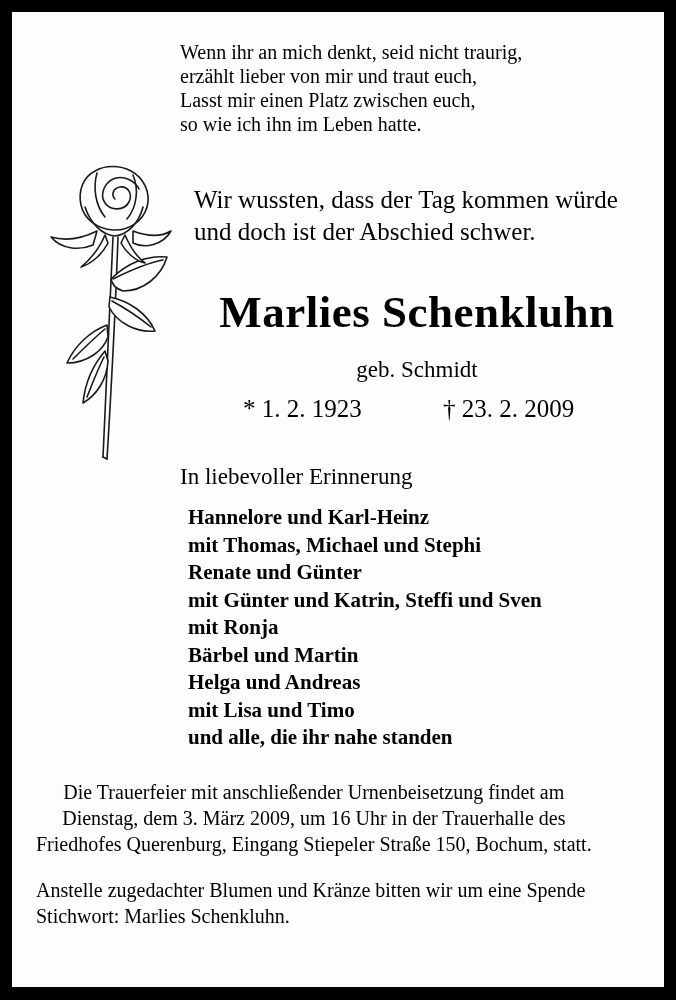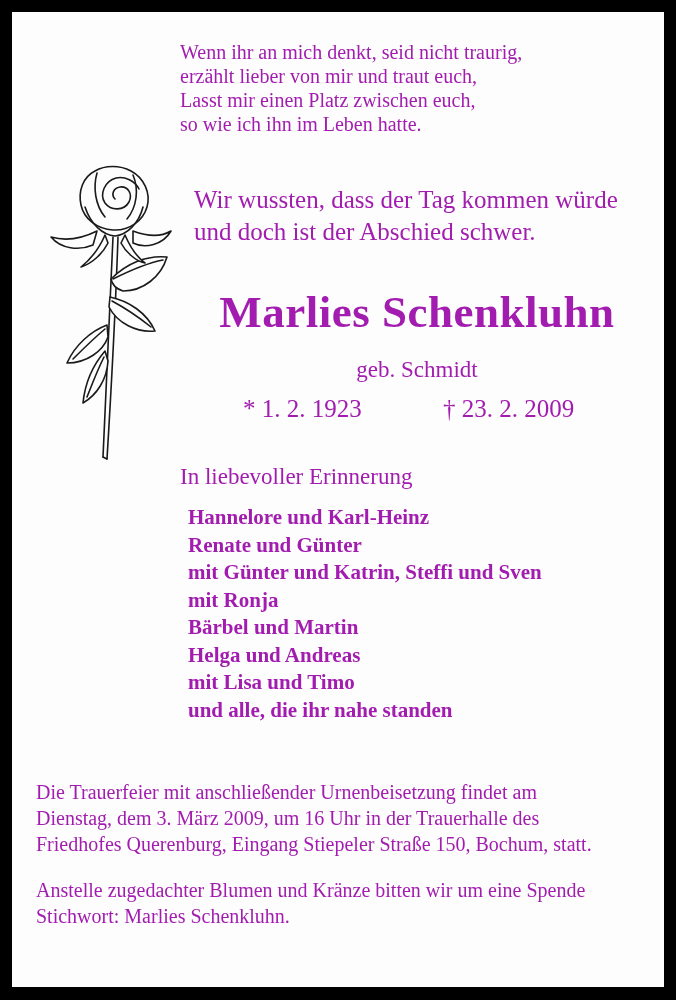--- a/index.html
+++ b/index.html
@@ -5,37 +5,37 @@
 <style>
   * { margin:0; padding:0; box-sizing:border-box; }
   html,body { background:#000; }
   body { font-family:"Liberation Serif","DejaVu Serif",serif; }
   .page {
     position:relative; width:676px; height:1000px;
     background:#000; overflow:hidden;
   }
   .sheet {
     position:absolute; left:12px; top:12px;
-    width:652px; height:975px; background:#fdfdfd; color:#a21caf;
+    width:652px; height:975px; background:#fdfdfd; color:#000000;
   }
   .abs { position:absolute; }
   .poem { left:168px; top:28px; font-size:20px; line-height:24px; }
   .intro { left:170px; top:172px; font-size:25px; line-height:32px;margin-left:12px; }
   .name {
     left:168px; top:274px; width:474px; text-align:center;
     font-size:45px; font-weight:700; letter-spacing:0.5px; white-space:nowrap;
   }
   .maiden { left:168px; top:345px; width:474px; text-align:center; font-size:23px; }
   .dates { left:168px; top:383px; width:474px; height:32px; font-size:25px; }
   .birth { position:absolute; left:63px; top:0; white-space:nowrap; }
   .death { position:absolute; left:263px; top:0; white-space:nowrap; }
   .remembrance { left:168px; top:452px; font-size:23px; }
   .family { left:176px; top:492px; font-size:21px; font-weight:700; line-height:27.5px; }
   .para { left:24px; font-size:20px; line-height:25.8px; }
-  .funeral { top:768px; }
+  .funeral { top:768px;text-align:center; }
   .donation { top:866px; }
   .rose { left:33px; top:143px; }
   .line { white-space:nowrap; }
 </style>
 </head>
 <body>
 
 <div class="page">
   <div class="sheet">
 
@@ -85,20 +85,21 @@
 
     <div class="abs dates">
       <span class="birth">* 1. 2. 1923</span>
       <span class="death">† 23. 2. 2009</span>
     </div>
 
     <div class="abs remembrance">In liebevoller Erinnerung</div>
 
     <div class="abs family">
       <div class="line">Hannelore und Karl-Heinz</div>
+      <div class="line">mit Thomas, Michael und Stephi</div>
       <div class="line">Renate und Günter</div>
       <div class="line">mit Günter und Katrin, Steffi und Sven</div>
       <div class="line">mit Ronja</div>
       <div class="line">Bärbel und Martin</div>
       <div class="line">Helga und Andreas</div>
       <div class="line">mit Lisa und Timo</div>
       <div class="line">und alle, die ihr nahe standen</div>
     </div>
 
     <div class="abs para funeral">

